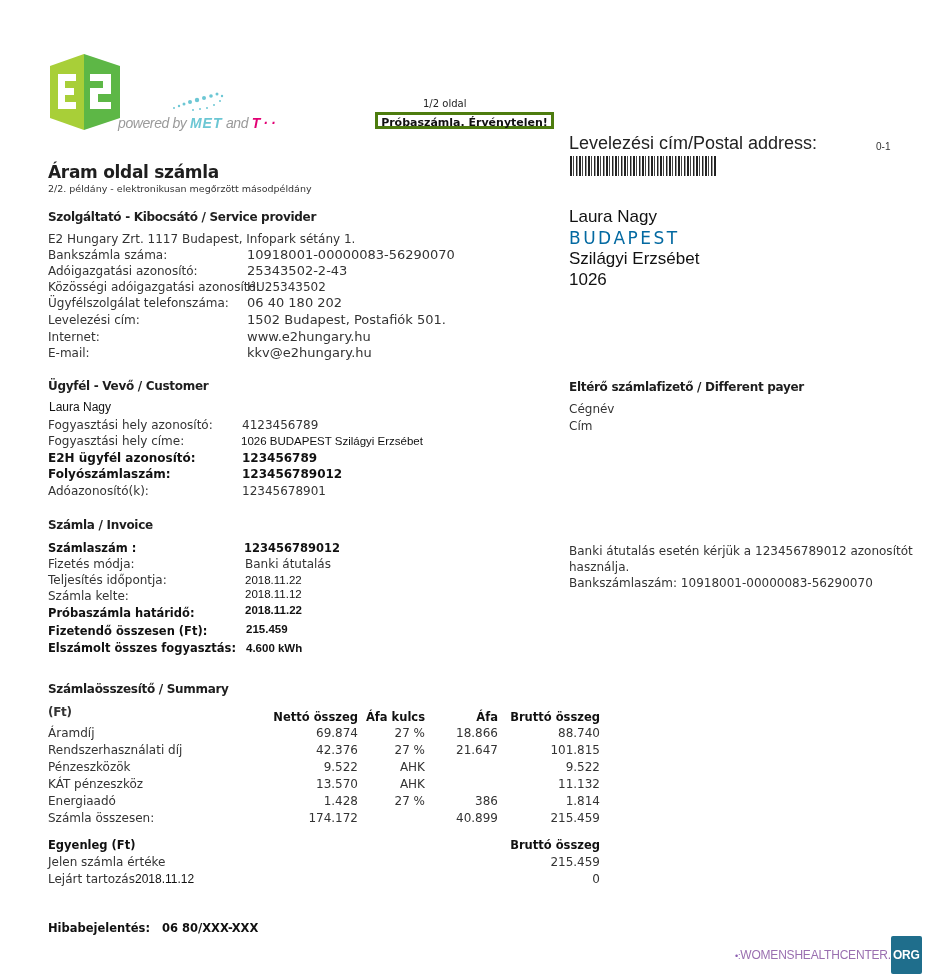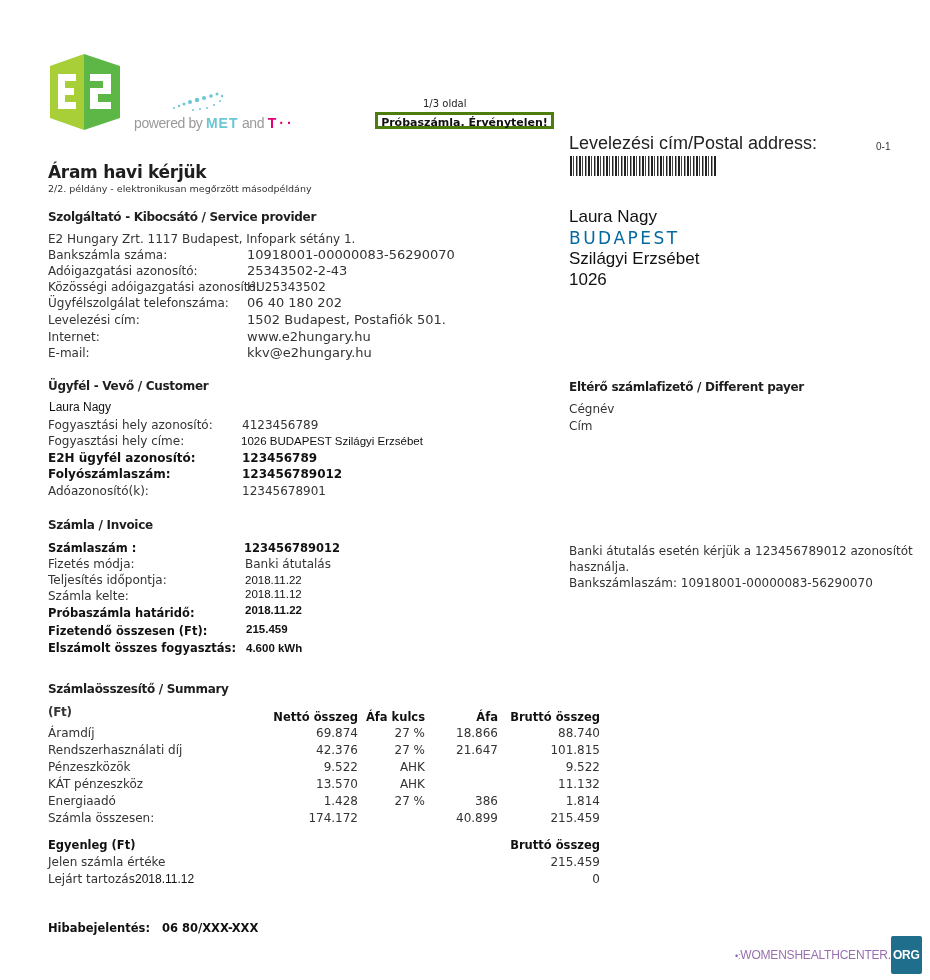--- a/index.html
+++ b/index.html
@@ -9,21 +9,21 @@
   .arial { font-family: "Liberation Sans", sans-serif; }
   .h1 { font-size: 17px; font-weight: bold; letter-spacing: -0.3px; }
   .h2 { font-size: 12px; font-weight: bold; letter-spacing: -0.3px; }
   .small { font-size: 10px; color: #333; }
   .row { font-size: 12px; line-height: 16.2px; color: #333; white-space: nowrap; }
   .lbl { position: absolute; left: 0; }
   .val { position: absolute; left: 199px; }
   .b { font-weight: bold; color: #111; }
   
   .logo-e2 { left: 48px; top: 54px; width: 74px; height: 76px; }
-  .powered { left: 134px; top: 115px; font-size: 14px; color: #9a9a9a; letter-spacing: -0.4px; font-family: "Liberation Sans", sans-serif; }
+  .powered { left: 118px; top: 115px; font-size: 14px; color: #9a9a9a; letter-spacing: -0.4px; font-family: "Liberation Sans", sans-serif; font-style: italic; }
   .powered .met { color: #6cc7d4; font-weight: bold; letter-spacing: 1px; }
   .powered .tel { color: #e20074; font-weight: bold; }
   .dots { left: 170px; top: 88px; width: 56px; height: 24px; }
   
   .pageinfo { left: 423px; top: 98px; font-size: 10px; color: #222; }
   .trialbox { left: 375px; top: 112px; width: 179px; height: 17px; border: 3px solid #4d7c0f;
               font-size: 11px; font-weight: bold; text-align: center; line-height: 15px; color: #111; }
   
   .postal-title { left: 569px; top: 133px; font-size: 18px; font-family: "Liberation Sans", sans-serif; color: #222; }
   .postal-code { left: 876px; top: 141px; font-size: 10px; color: #333; font-family: "Liberation Sans", sans-serif; }
@@ -69,32 +69,32 @@
       <circle cx="23" cy="22" r="1"></circle>
   </g>
 </svg>
 <div class="abs powered">
   <span>powered by</span>
   <span class="met">MET</span>
   <span>and</span>
   <span class="tel">T · ·</span>
 </div>
 
-<div class="abs pageinfo">1/3 oldal</div>
+<div class="abs pageinfo">1/2 oldal</div>
 <div class="abs trialbox">Próbaszámla. Érvénytelen!</div>
 
 <div class="abs postal-title">Levelezési cím/Postal address:</div>
 <div class="abs postal-code">0-1</div>
 <div class="abs barcode"></div>
 <div class="abs addr" style="top:207px;font-size:17px;">Laura Nagy</div>
 <div class="abs addr" style="top:228px;font-size:17px;letter-spacing:2.5px;font-family:'DejaVu Sans',sans-serif;font-weight:400;color:#0369a1;">BUDAPEST</div>
 <div class="abs addr" style="top:249px;font-size:17px;">Szilágyi Erzsébet</div>
 <div class="abs addr" style="top:270px;font-size:17px;">1026</div>
 
-<div class="abs h1" style="left:48px;top:162px;">Áram havi kérjük</div>
+<div class="abs h1" style="left:48px;top:162px;">Áram oldal számla</div>
 <div class="abs small" style="left:48px;top:183px;font-size:9.5px;">2/2. példány - elektronikusan megőrzött másodpéldány</div>
 
 <div class="abs h2" style="left:48px;top:210px;">Szolgáltató - Kibocsátó / Service provider</div>
 <div class="abs row" style="left:48px;top:231px;">E2 Hungary Zrt. 1117 Budapest, Infopark sétány 1.</div>
 <div class="abs" style="left:48px;top:247px;width:420px;height:120px;">
   <div class="row" style="position:absolute;top:0;width:420px;">
       <span class="lbl">Bankszámla száma:</span>
       <span class="val" style="font-size:13px;">10918001-00000083-56290070</span>
     </div>
   <div class="row" style="position:absolute;top:16px;width:420px;">

